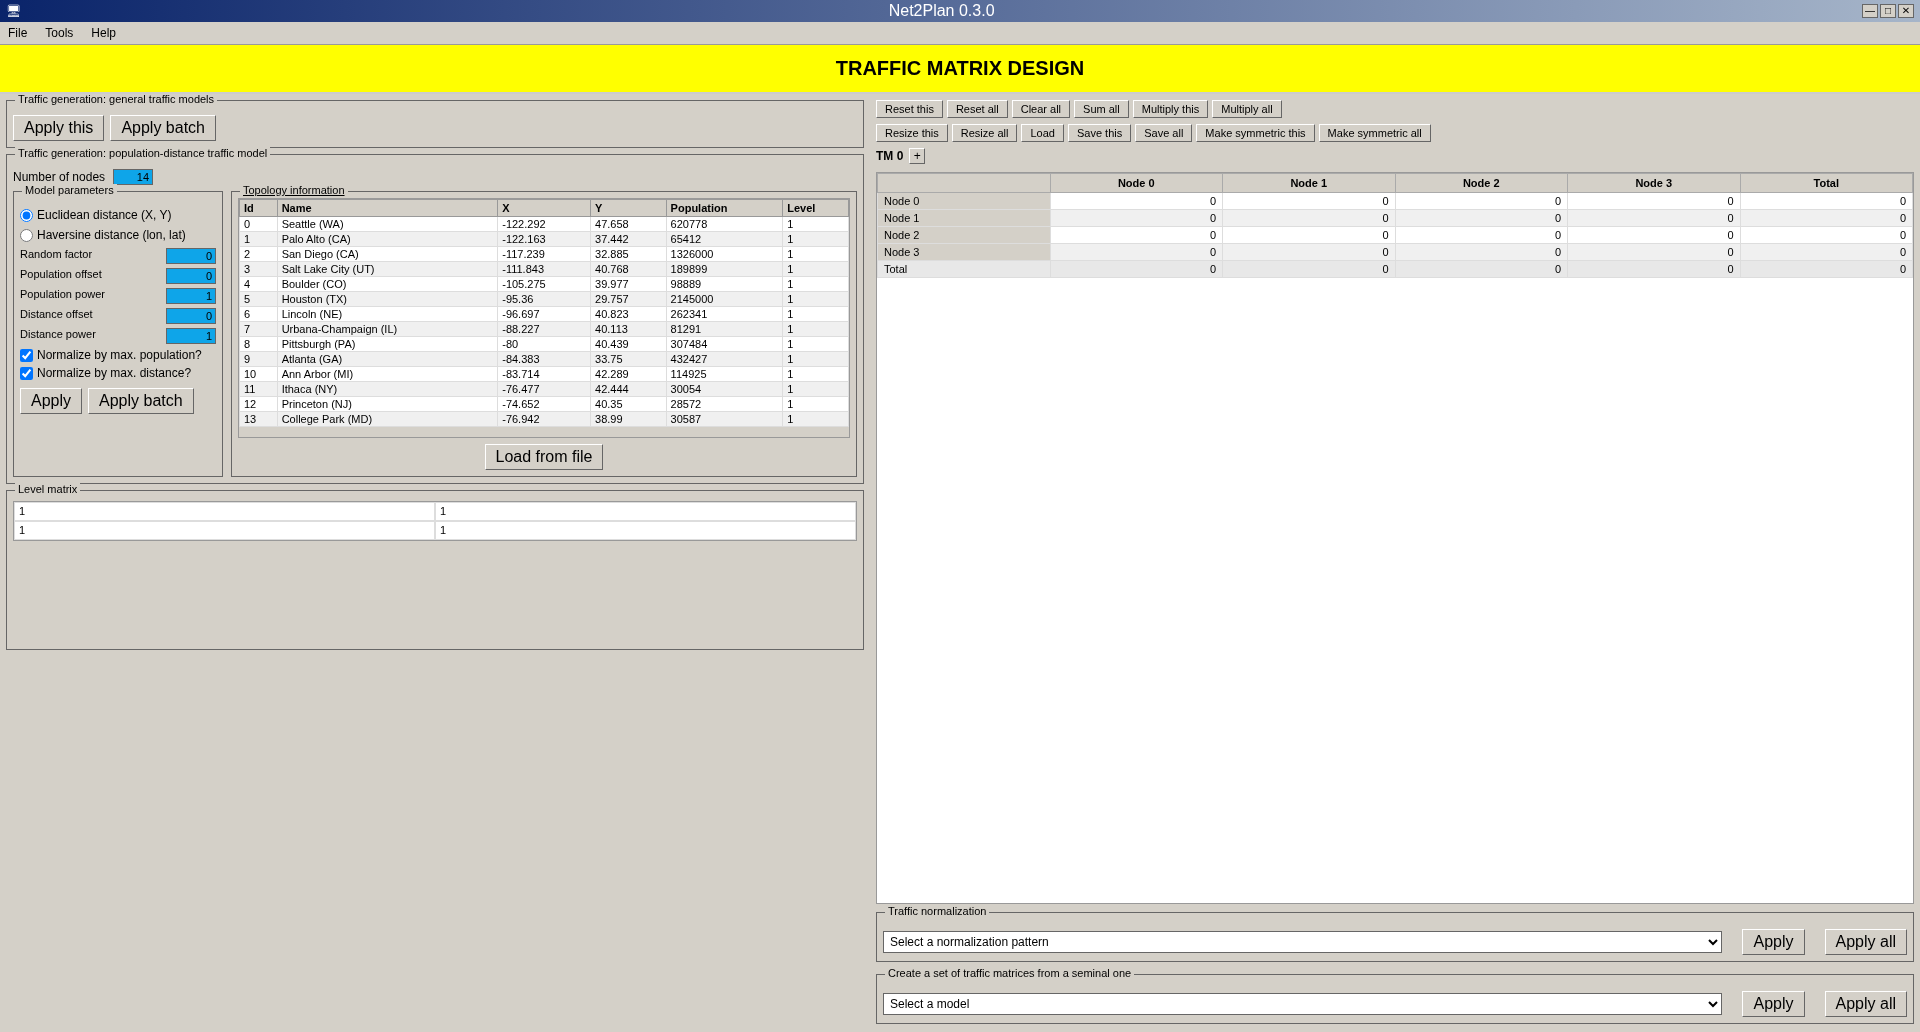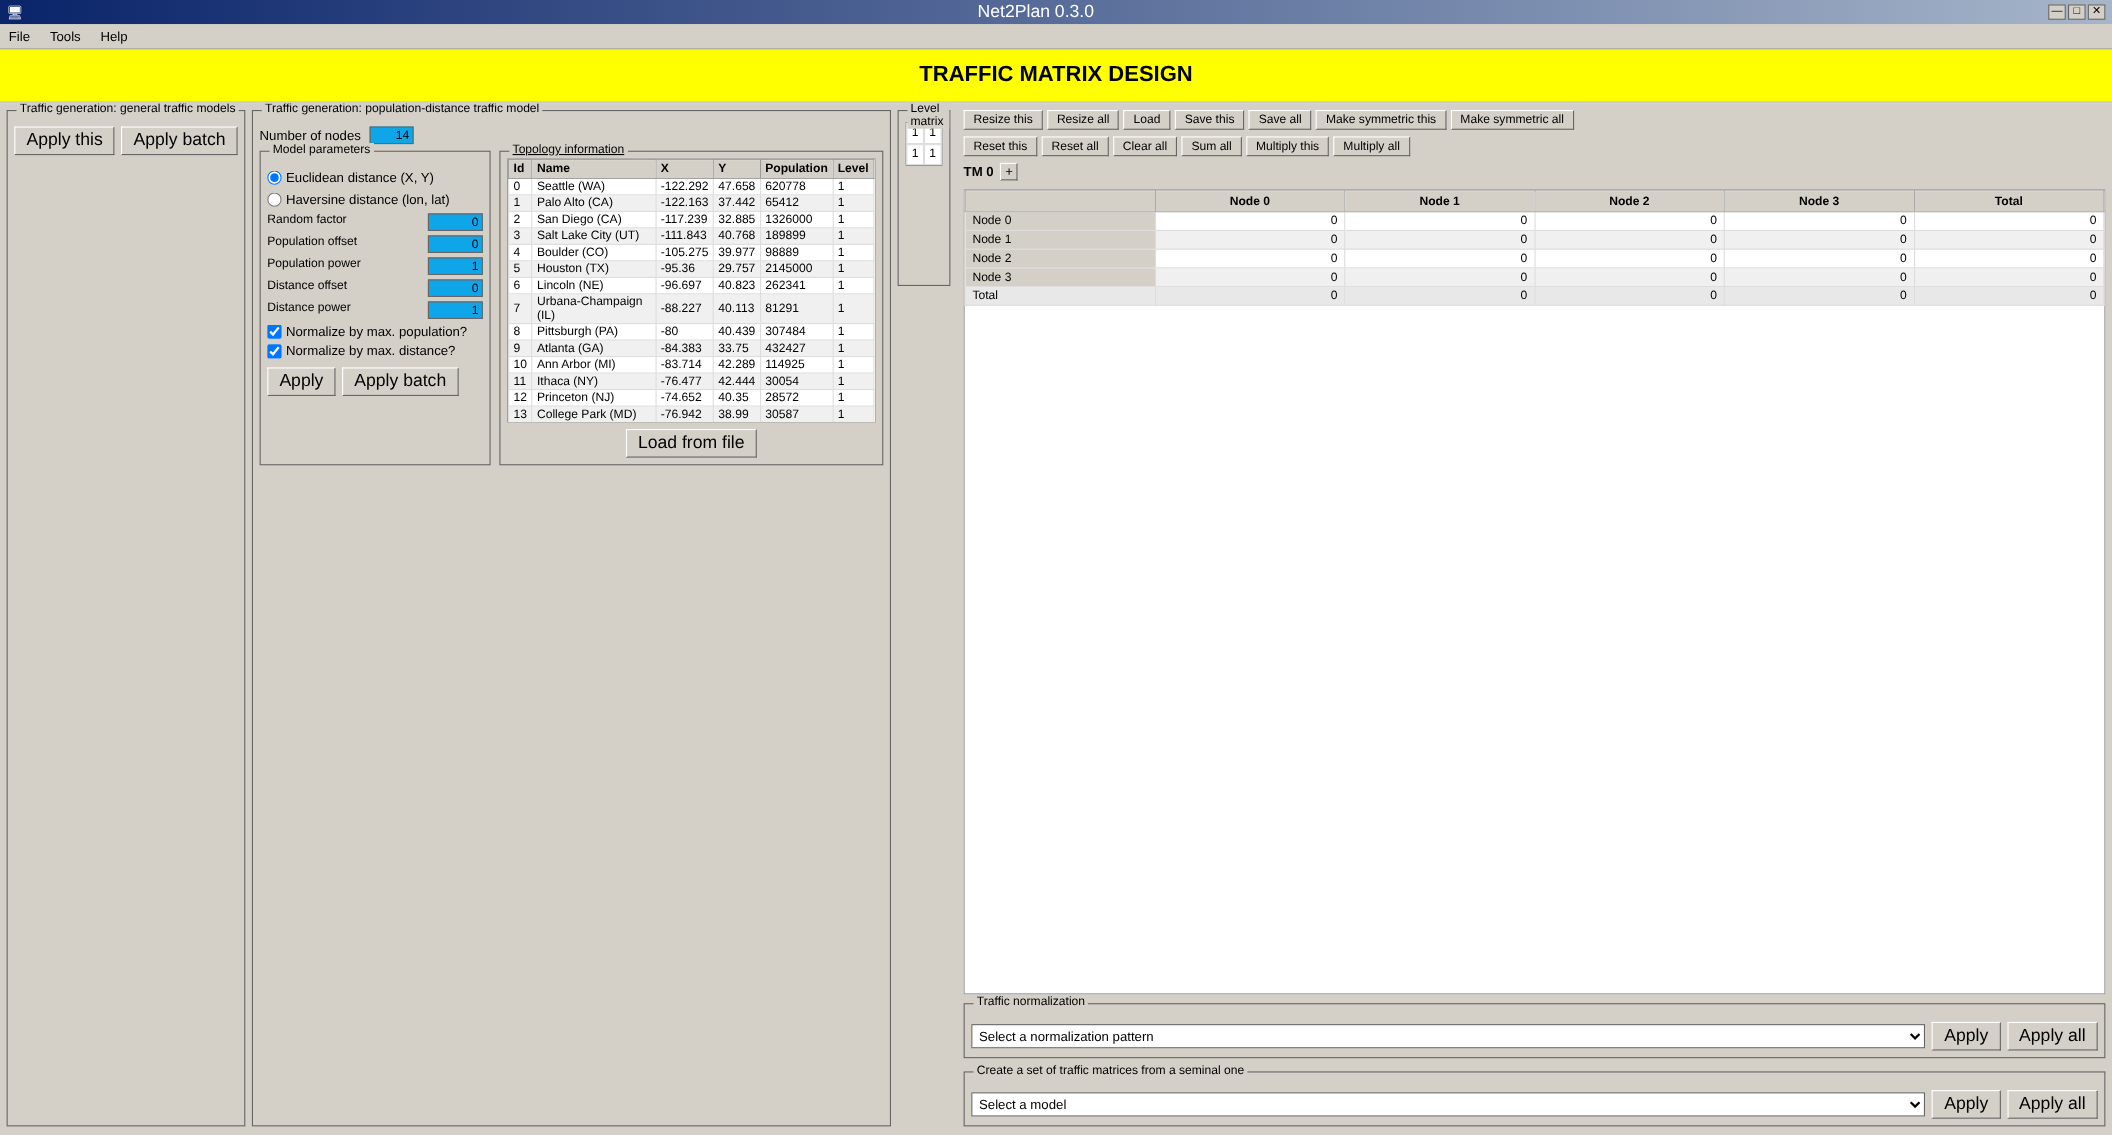--- a/index.html
+++ b/index.html
@@ -41,21 +41,21 @@
 
     .app-body {
       display: flex;
       height: calc(1032px - 22px - 22px - 52px);
     }
 
     .left-panel {
       width: 870px;
       padding: 6px;
       display: flex;
-      flex-direction: row;
+      flex-direction: column;
       gap: 6px;
       overflow: hidden;
     }
 
     .right-panel {
       flex: 1;
       padding: 6px;
       display: flex;
       flex-direction: column;
       gap: 4px;
@@ -291,21 +291,21 @@
     .traffic-norm-title {
       position: absolute;
       top: -8px; left: 8px;
       background: #d4d0c8;
       padding: 0 3px;
       font-size: 11px;
     }
     .norm-row {
       display: flex;
       align-items: center;
-      gap: 6px;
+      gap: 20px;
       margin-top: 4px;
     }
 
     .seminal-section {
       border: 1px solid #666;
       padding: 6px;
       position: relative;
       background: #d4d0c8;
       margin-top: 8px;
     }
@@ -564,35 +564,35 @@
         <div class="level-cell">1</div>
         <div class="level-cell">1</div>
       </div>
     </div>
 
   </div>
 
   <div class="right-panel">
 
     <div class="tm-buttons-row">
+      <button class="btn btn-sm">Reset this</button>
+      <button class="btn btn-sm">Reset all</button>
+      <button class="btn btn-sm">Clear all</button>
+      <button class="btn btn-sm">Sum all</button>
+      <button class="btn btn-sm">Multiply this</button>
+      <button class="btn btn-sm">Multiply all</button>
+    </div>
+    <div class="tm-buttons-row">
       <button class="btn btn-sm">Resize this</button>
       <button class="btn btn-sm">Resize all</button>
       <button class="btn btn-sm">Load</button>
       <button class="btn btn-sm">Save this</button>
       <button class="btn btn-sm">Save all</button>
       <button class="btn btn-sm">Make symmetric this</button>
       <button class="btn btn-sm">Make symmetric all</button>
-    </div>
-    <div class="tm-buttons-row">
-      <button class="btn btn-sm">Reset this</button>
-      <button class="btn btn-sm">Reset all</button>
-      <button class="btn btn-sm">Clear all</button>
-      <button class="btn btn-sm">Sum all</button>
-      <button class="btn btn-sm">Multiply this</button>
-      <button class="btn btn-sm">Multiply all</button>
     </div>
 
     <div class="tm-header-row">
       <span style="font-weight:bold;">TM 0</span>
       <button class="plus-btn">+</button>
     </div>
 
     <div class="tm-table-container">
       <table class="tm-table">
         <thead>

